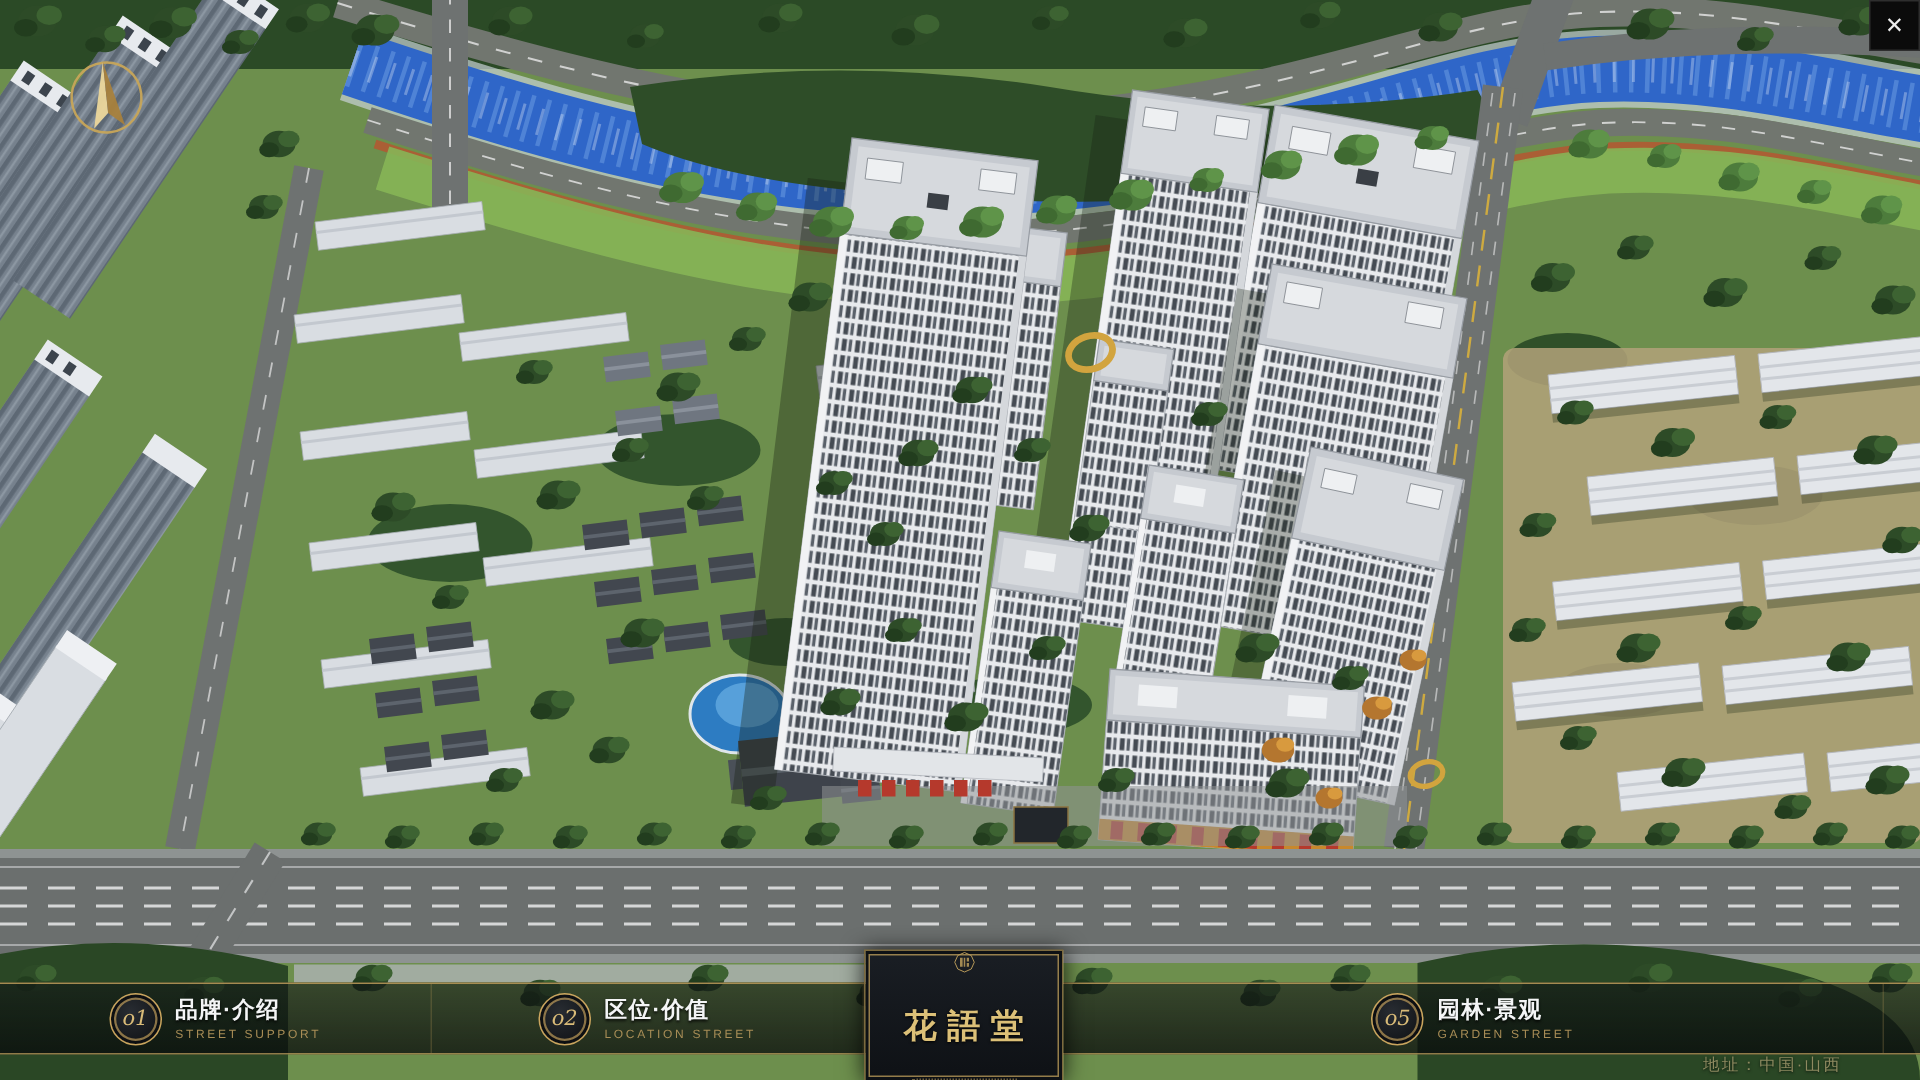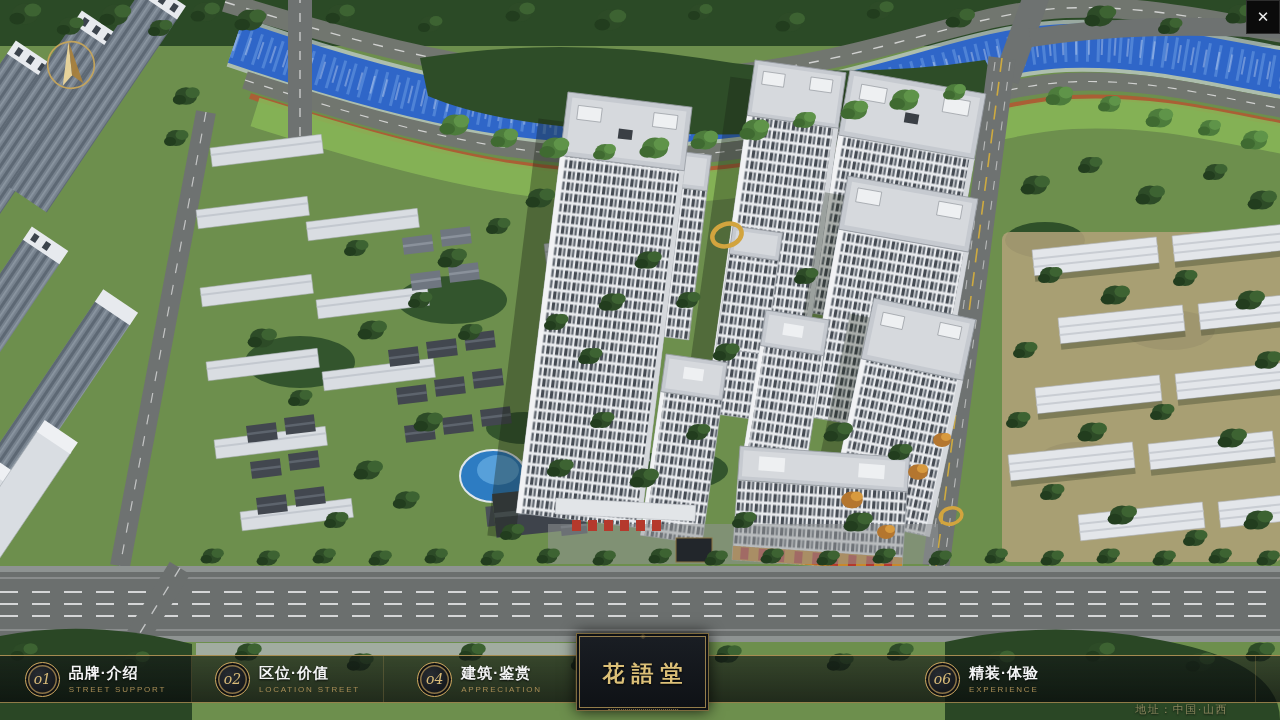--- a/index.html
+++ b/index.html
@@ -31,21 +31,21 @@
          background:radial-gradient(circle at 40% 35%,#282c32,#0b0d10);
          display:flex;align-items:center;justify-content:center;
          color:#d9bb78;font-family:"DejaVu Serif","Liberation Serif",serif;
          font-style:italic;font-size:14px;}
   .nav-text{display:flex;flex-direction:column;align-items:flex-start;min-width:0;text-align:right;}
   .nav-cn{color:#f4f5f6;font-size:15px;font-weight:700;letter-spacing:1px;white-space:nowrap;
           text-shadow:0 1px 2px rgba(0,0,0,.85);}
   .nav-en{color:#a88d56;font-size:8px;letter-spacing:1.8px;margin-top:2px;white-space:nowrap;}
 
   
-  .logo-panel{position:absolute;left:576px;top:633px;width:133px;height:78px;box-sizing:border-box;
+  .logo-panel{position:absolute;left:576px;top:633px;width:133px;height:88px;box-sizing:border-box;
               background:linear-gradient(180deg,#1a1e24,#0e1115);
               border:1px solid #7d6a3e;
               box-shadow:inset 0 0 0 2px #0e1115,inset 0 0 0 3px rgba(182,152,88,.8),0 0 14px rgba(0,0,0,.8);
               display:flex;flex-direction:column;align-items:center;justify-content:center;
               gap:20px;cursor:pointer;z-index:3;}
   .logo-title{color:#dcc078;font-family:"DejaVu Serif","Liberation Serif",serif;font-weight:700;
               font-size:22px;letter-spacing:7px;padding-left:7px;text-shadow:0 1px 2px #000;}
   .logo-rule{width:70px;height:0;border-top:1px dotted rgba(195,165,98,.55);}
 
   .address{position:absolute;right:52px;top:702px;font-size:11px;letter-spacing:1.5px;
@@ -672,41 +672,32 @@
       <span class="medal">
             <span class="medal-num">o2</span>
           </span>
       <span class="nav-text">
         <span class="nav-cn">区位·价值</span>
         <span class="nav-en">LOCATION STREET</span>
       </span>
     </div>
 
 
+  </div>
+    <div class="nav-group right" id="nav-right">
     <div class="nav-item">
       <span class="medal">
-            <span class="medal-num">o4</span>
+            <span class="medal-num">o5</span>
           </span>
       <span class="nav-text">
-        <span class="nav-cn">建筑·鉴赏</span>
-        <span class="nav-en">APPRECIATION</span>
+        <span class="nav-cn">园林·景观</span>
+        <span class="nav-en">GARDEN STREET</span>
       </span>
     </div>
-  </div>
-    <div class="nav-group right" id="nav-right">
-
-    <div class="nav-item">
-      <span class="medal">
-            <span class="medal-num">o6</span>
-          </span>
-      <span class="nav-text">
-        <span class="nav-cn">精装·体验</span>
-        <span class="nav-en">EXPERIENCE</span>
-      </span>
-    </div>
+
 
 
   </div>
   </nav>
 
   <div class="logo-panel">
     <svg width="28" height="28" viewBox="0 0 30 30">
       <polygon points="15,2 24,6 28,15 24,24 15,28 6,24 2,15 6,6" fill="none" stroke="#bb9c5a" stroke-width="1.3"></polygon>
       <rect x="9" y="9" width="3.5" height="12" fill="#bb9c5a" opacity=".85"></rect>
       <rect x="14" y="9" width="2" height="12" fill="#bb9c5a" opacity=".85"></rect>

